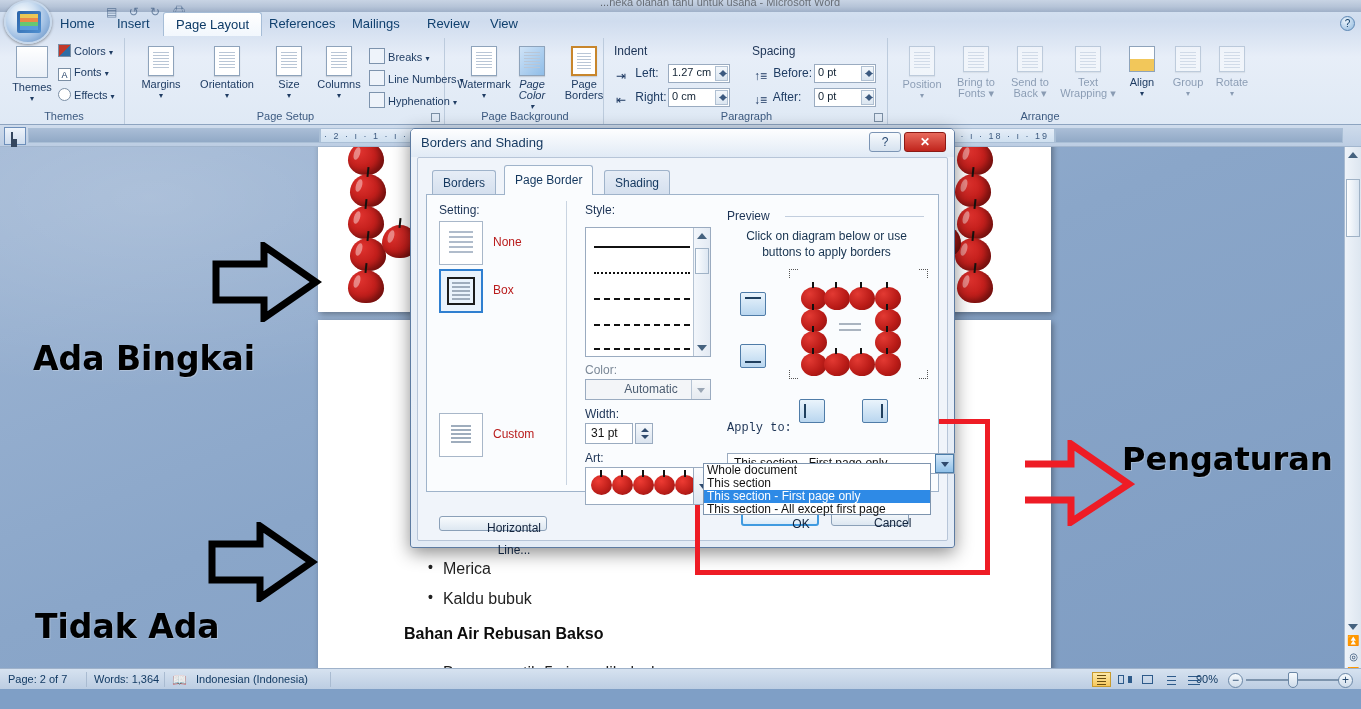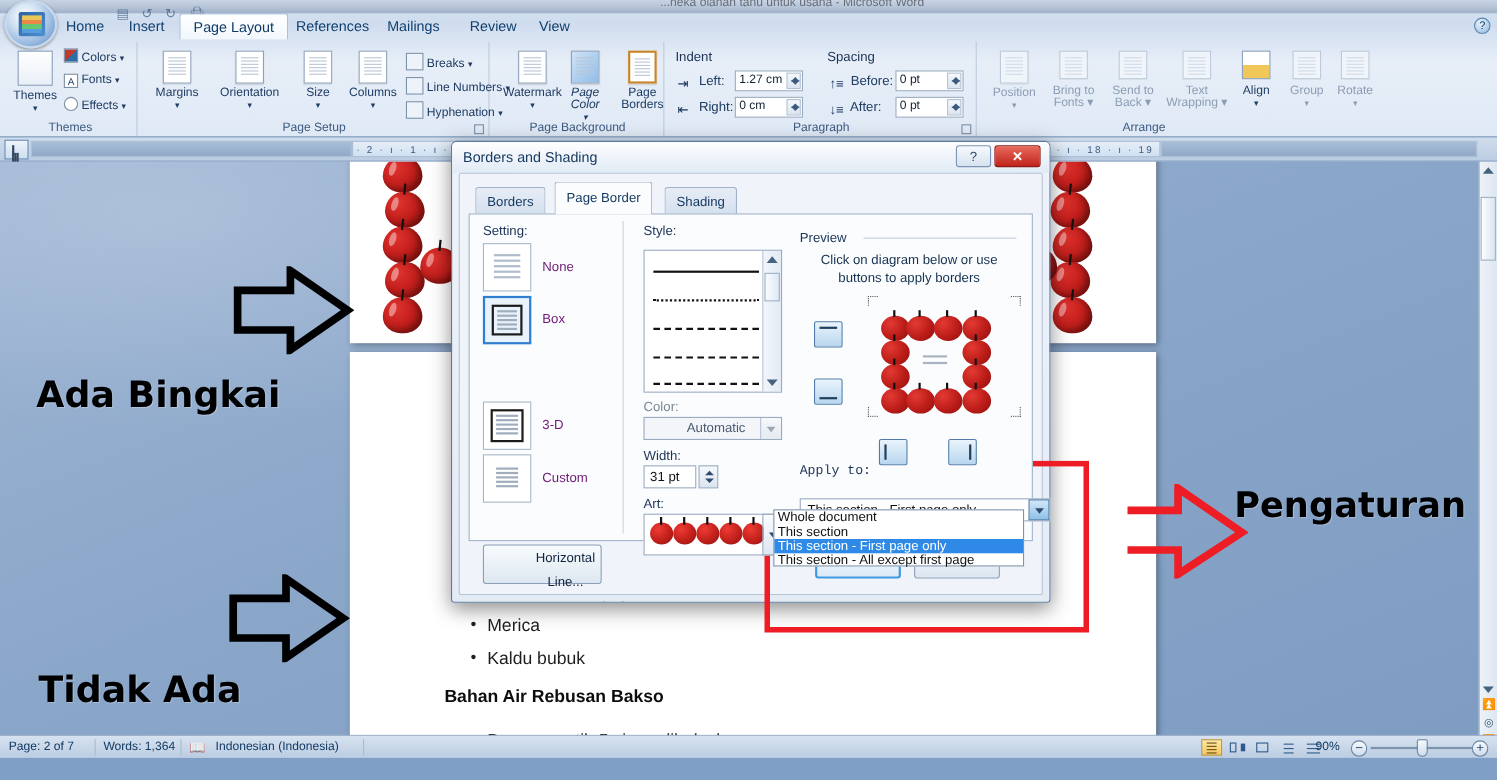--- a/index.html
+++ b/index.html
@@ -242,21 +242,21 @@
   .seticon.sel{ border:2px solid #2f7fd0; padding:1px; background:#eaf3fc; }
   .seticon .lines{
     position:absolute; left:9px; top:9px; right:9px; height:2px; background:#b0bccb;
     box-shadow:0 5px 0 #b0bccb,0 10px 0 #b0bccb,0 15px 0 #b0bccb,0 20px 0 #b0bccb;
   }
   .seticon .frame{ position:absolute; left:6px; top:6px; right:6px; bottom:6px; border:2px solid #1b1b1b; }
   .seticon .inner{
     position:absolute; left:11px; top:11px; right:11px; height:2px; background:#9fadbd;
     box-shadow:0 4px 0 #9fadbd,0 8px 0 #9fadbd,0 12px 0 #9fadbd,0 16px 0 #9fadbd;
   }
-  .setlabel{ position:absolute; left:54px; top:14px; font-size:12px; color:#701a75; }
+  .setlabel{ position:absolute; left:54px; top:14px; font-size:12px; color:#b91c1c; }
 
   #stylelist{
     position:absolute; left:158px; top:32px; width:126px; height:130px;
     background:#fff; border:1px solid #9aabc0; overflow:hidden;
   }
   .styrow{ position:absolute; left:8px; width:96px; height:0; border-top-width:2px; border-top-color:#111; }
   #styscroll{
     position:absolute; right:0; top:0; width:17px; height:100%;
     background:linear-gradient(to right,#f2f6fb,#e3eaf3); border-left:1px solid #b6c4d4;
   }
@@ -302,21 +302,21 @@
   .dapple:after{ content:""; position:absolute; left:11px; top:-5px; width:1.5px; height:6px; background:#111; }
   .pvbtn{
     position:absolute; width:26px;height:24px;
     background:linear-gradient(to bottom,#eaf4fc,#b9d6ef);
     border:1px solid #4f7ca8; border-radius:2px;
   }
   .pvbtn i{ position:absolute; background:#20405f; }
   .corner{ position:absolute; width:9px;height:9px; }
 
   .btn{
-    position:absolute; height:36px; line-height:22px; text-align:center;
+    position:absolute; height:15px; line-height:22px; text-align:center;
     font-size:12px; color:#12233c; border:1px solid #8ba0b8; border-radius:3px;
     background:linear-gradient(to bottom,#f8fbfd,#dde7f1);
     padding-left:42px;
   }
   .btn.def{ border:2px solid #3f9ae0; background:linear-gradient(to bottom,#fbfdff,#dcebf8); }
 
   
   #applypop{
     position:absolute; left:703px; top:463px; width:228px; height:52px;
     background:#fff; border:1px solid #7e94ae; z-index:40;
@@ -619,27 +619,20 @@
             <i class="lines"></i>
           </span>
         <span class="setlabel">None</span>
       </div>
       <div class="setitem" style="top:74px;">
         <span class="seticon sel">
             <i class="frame"></i>
             <i class="inner"></i>
           </span>
         <span class="setlabel">Box</span>
-      </div>
-      <div class="setitem" style="top:170px;">
-        <span class="seticon">
-            <i class="frame"></i>
-            <i class="inner"></i>
-          </span>
-        <span class="setlabel">3-D</span>
       </div>
       <div class="setitem" style="top:218px;">
         <span class="seticon">
             <i class="inner"></i>
           </span>
         <span class="setlabel">Custom</span>
       </div>
 
       <div class="slabel" style="left:158px; top:8px;">Style:</div>
       <div id="stylelist">

